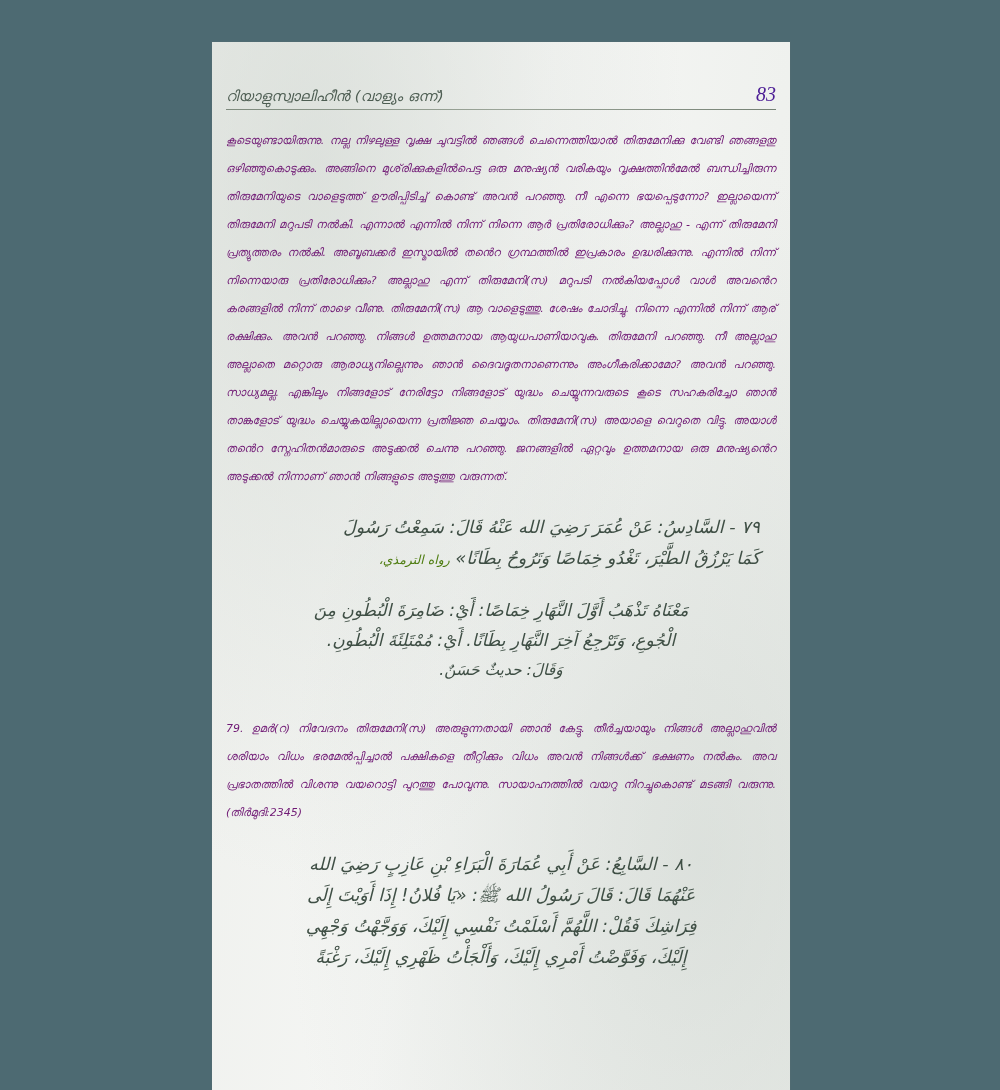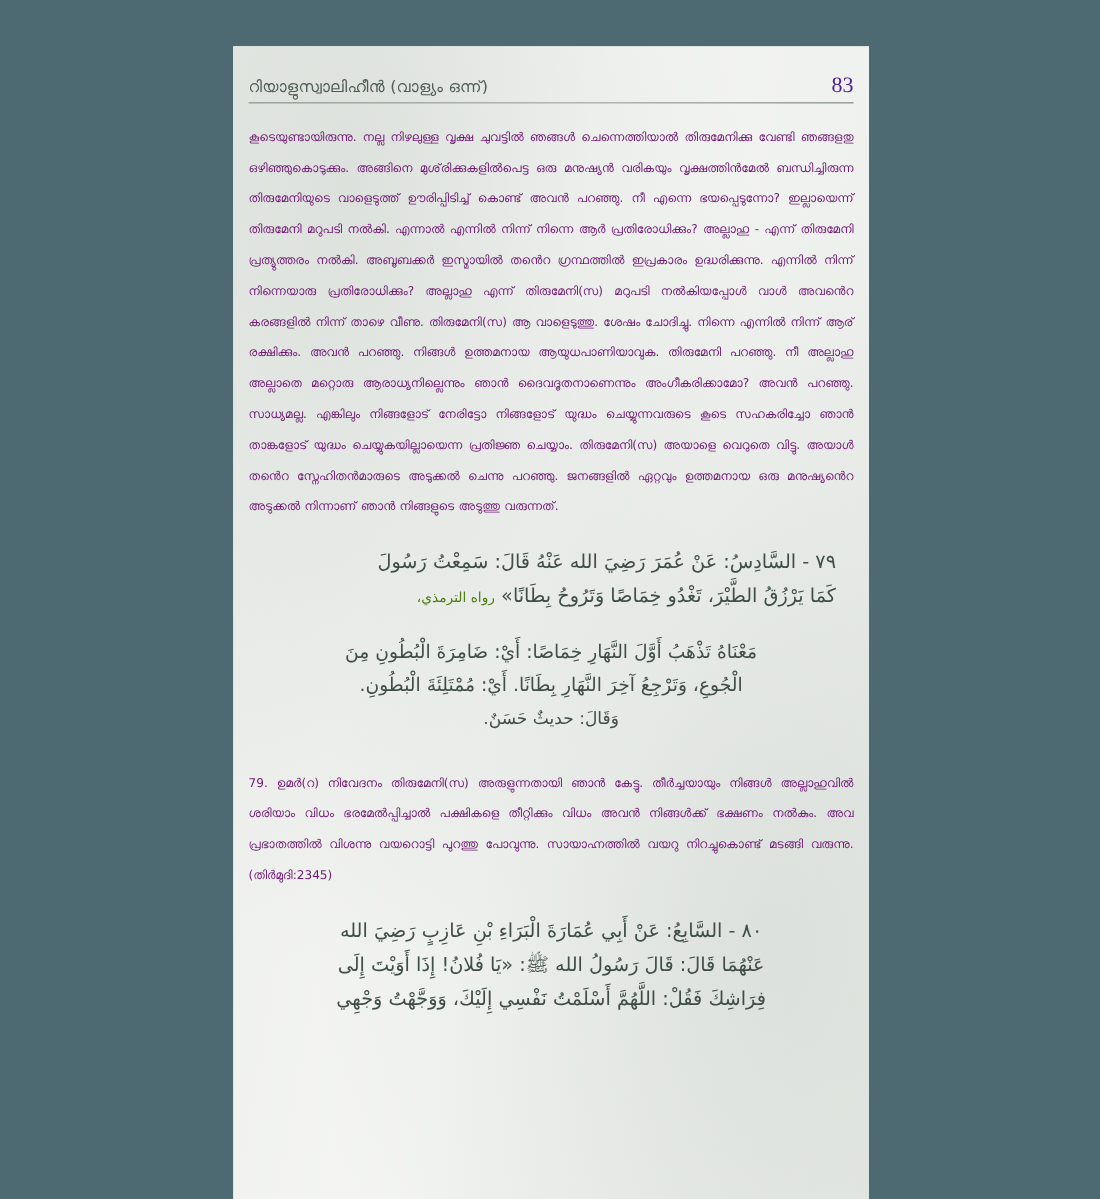--- a/index.html
+++ b/index.html
@@ -33,21 +33,22 @@
     inset: 0;
     background:
       radial-gradient(ellipse at 18% 12%, rgba(205,212,206,.55) 0%, rgba(205,212,206,0) 55%),
       radial-gradient(ellipse at 85% 78%, rgba(198,206,200,.45) 0%, rgba(198,206,200,0) 60%),
       linear-gradient(100deg, rgba(236,238,234,.9) 0%, rgba(246,247,245,.4) 45%, rgba(233,236,232,.85) 100%);
     pointer-events: none;
   }
   #page-inner {
     position: relative;
     z-index: 2;
-    padding: 0 8px;
+    padding: 16px 8px;
+    font-style: italic;
   }
 
   
   .page-header {
     display: flex;
     align-items: flex-end;
     justify-content: space-between;
     padding: 26px 6px 0 6px;
   }
   .header-title {
@@ -145,16 +146,17 @@
     <div class="ar-block" id="ar-79-tail">
       <div class="ar-line">وَقَالَ: حديثٌ حَسَنٌ.</div>
     </div>
 
     <p class="ml-block" id="ml-trans-79">79. ഉമർ(റ) നിവേദനം തിരുമേനി(സ) അരുളുന്നതായി ഞാൻ കേട്ടു. തീർച്ചയായും നിങ്ങൾ അല്ലാഹുവിൽ ശരിയാം വിധം ഭരമേൽപ്പിച്ചാൽ പക്ഷികളെ തീറ്റിക്കും വിധം അവൻ നിങ്ങൾക്ക് ഭക്ഷണം നൽകും. അവ പ്രഭാതത്തിൽ വിശന്നു വയറൊട്ടി പുറത്തു പോവുന്നു. സായാഹ്നത്തിൽ വയറു നിറച്ചുകൊണ്ട് മടങ്ങി വരുന്നു. (തിർമുദി:2345)</p>
 
     <div class="ar-block" id="ar-80">
       <div class="ar-line">٨٠ - السَّابِعُ: عَنْ أَبِي عُمَارَةَ الْبَرَاءِ بْنِ عَازِبٍ رَضِيَ الله</div>
       <div class="ar-line">عَنْهُمَا قَالَ: قَالَ رَسُولُ الله ﷺ: «يَا فُلانُ! إِذَا أَوَيْتَ إِلَى</div>
       <div class="ar-line">فِرَاشِكَ فَقُلْ: اللَّهُمَّ أَسْلَمْتُ نَفْسِي إِلَيْكَ، وَوَجَّهْتُ وَجْهِي</div>
+      <div class="ar-line">إِلَيْكَ، وَفَوَّضْتُ أَمْرِي إِلَيْكَ، وَأَلْجَأْتُ ظَهْرِي إِلَيْكَ، رَغْبَةً</div>
     </div>
 
   </div>
 </div>
 
 </body></html>

